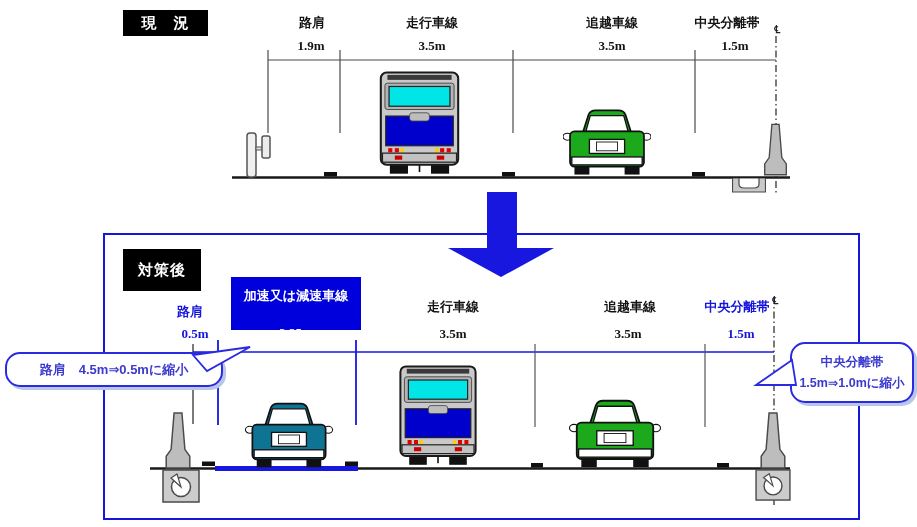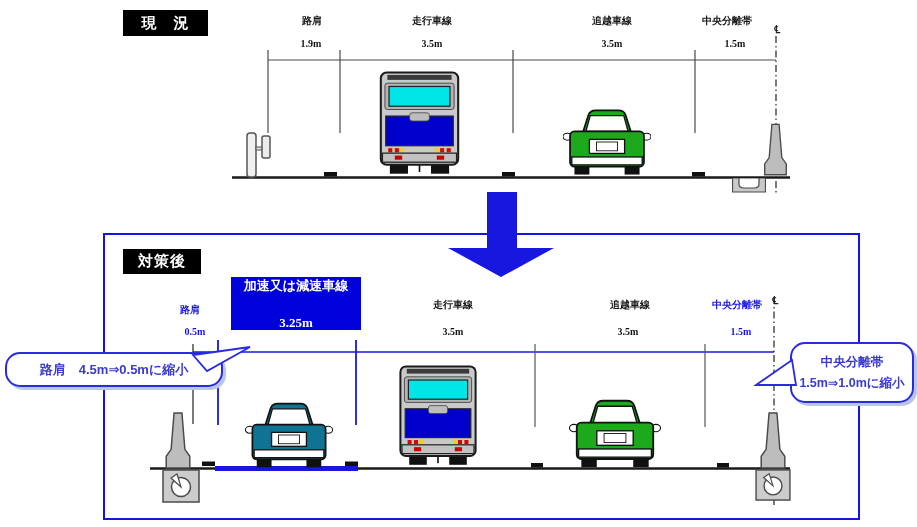--- a/index.html
+++ b/index.html
@@ -1,30 +1,30 @@
 <!DOCTYPE html>
 <html><head>
 <meta charset="utf-8">
 <style>
   html,body{margin:0;padding:0;background:#fff;}
   #stage{position:relative;width:917px;height:527px;background:#fff;overflow:hidden;
          font-family:"Liberation Sans","DejaVu Sans",sans-serif;}
   #stage svg.layer{position:absolute;left:0;top:0;pointer-events:none;}
-  .lbl{position:absolute;transform:translateX(-50%);font-weight:bold;font-size:10px;
+  .lbl{position:absolute;transform:translateX(-50%);font-weight:bold;font-size:13px;
        color:#141414;white-space:nowrap;line-height:1;}
   .lbl.blue{color:#1515dd;}
   .cl-sym{position:absolute;font-size:11px;font-weight:bold;color:#222;line-height:1;}
   .secbox{position:absolute;background:#000;color:#fff;font-weight:bold;
           display:flex;align-items:center;justify-content:center;letter-spacing:1px;}
   #label-current{left:115px;top:10px;width:85px;height:26px;font-size:15px;}
-  #label-after{left:115px;top:249px;width:78px;height:25px;font-size:15px;}
+  #label-after{left:115px;top:249px;width:78px;height:42px;font-size:15px;}
   #accel-box{position:absolute;left:223px;top:277px;width:130px;height:53px;
              background:#0000dd;color:#fff;font-weight:bold;font-size:13px;
              text-align:center;line-height:1;}
-  #accel-box .l1{margin-top:2px;}
+  #accel-box .l1{margin-top:12px;}
   #accel-box .l2{margin-top:24px;}
   .bubble{position:absolute;background:#fff;border:2px solid #2a2ae0;border-radius:15px;
           box-shadow:3px 3px 0 #b9c6ea;color:#3a3ad0;font-weight:bold;
           display:flex;flex-direction:column;align-items:center;justify-content:center;
           text-align:center;line-height:1;z-index:3;}
   #bubble-left{left:5px;top:352px;width:214px;height:31px;font-size:13px;}
   #bubble-right{left:790px;top:342px;width:120px;height:57px;font-size:12.5px;}
   #bubble-right .l1{margin-bottom:8px;}
   .txt-layer{position:absolute;left:8px;top:0;width:917px;height:527px;z-index:4;pointer-events:none;font-family:Liberation Serif, serif;}
   .tails{z-index:3;}

